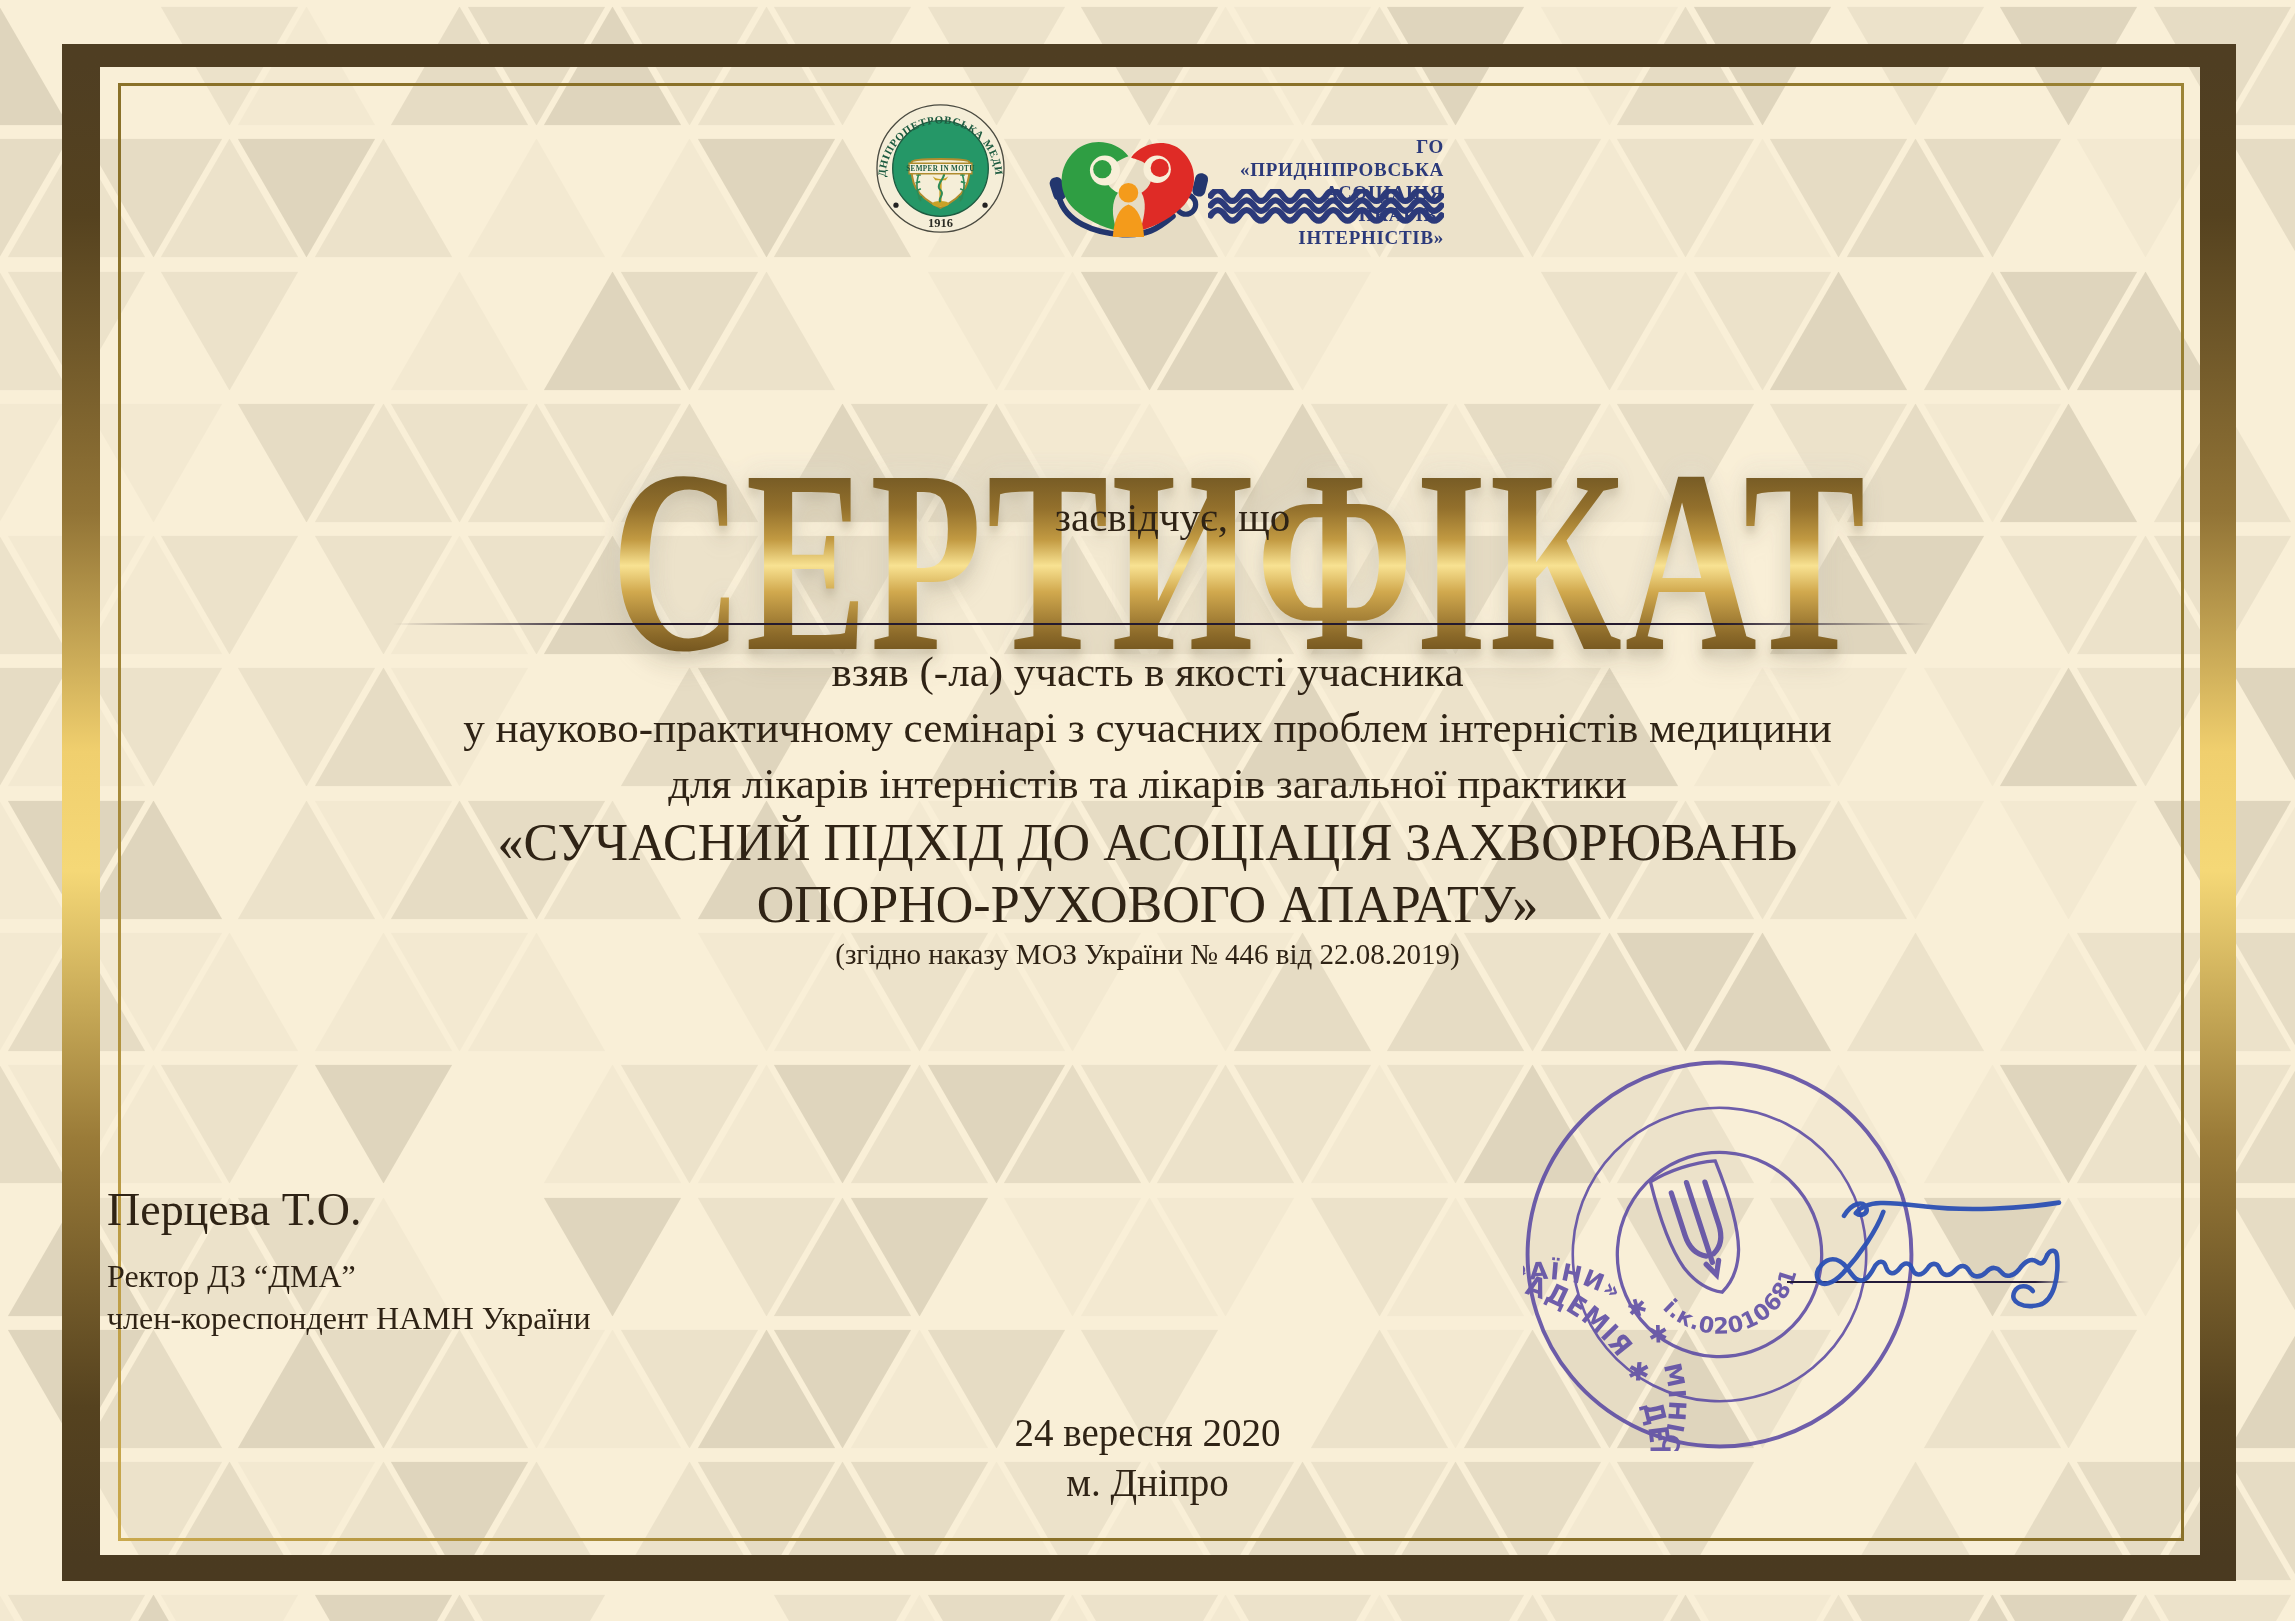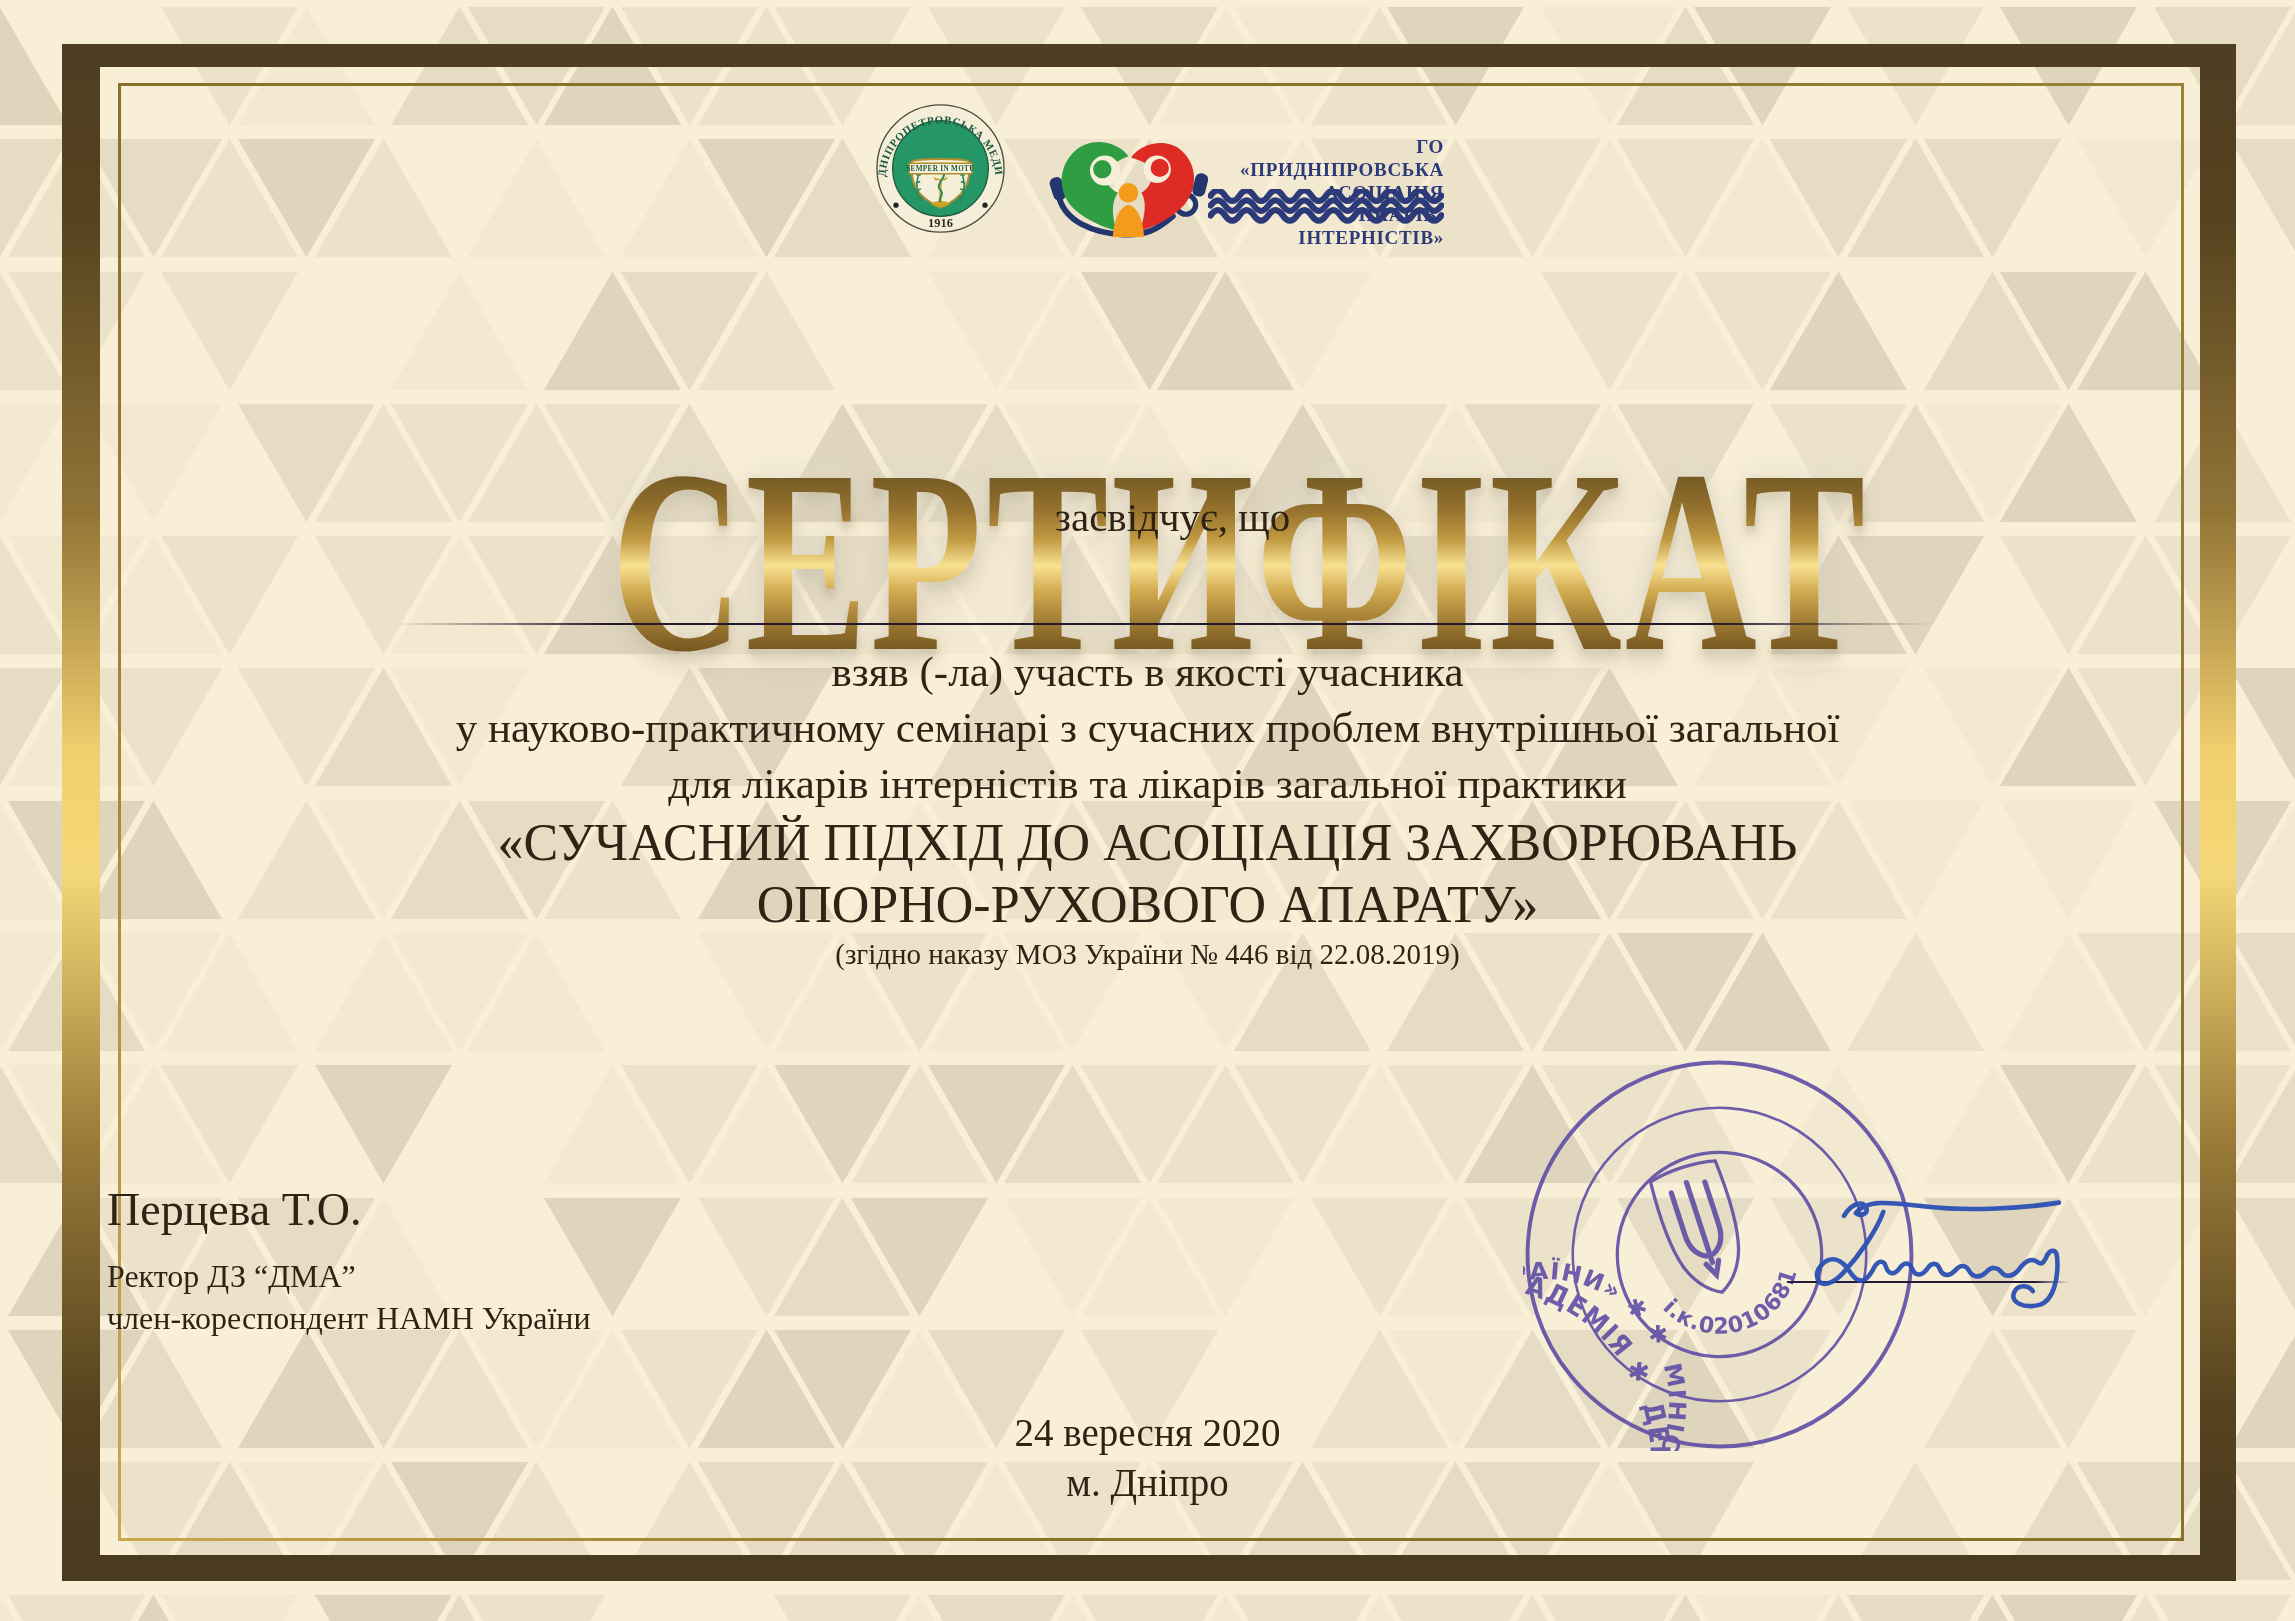--- a/index.html
+++ b/index.html
@@ -514,21 +514,21 @@
       <path d="M4,40 Q15,24 26,40 T48,40 T70,40 T92,40 T114,40 T136,40 T158,40 T180,40 T202,40 T224,40 T246,40 T268,40 T290,40 T312,40 T334,40 T356,40"></path>
     </g>
   </svg>
 
   <h1 class="title">СЕРТИФІКАТ</h1>
   <div class="subtitle">засвідчує, що</div>
   <div class="divider"></div>
 
   <div class="bodytext">
     <p class="line-sm">взяв (-ла) участь в якості учасника</p>
-    <p class="line-sm">у науково-практичному семінарі з сучасних проблем внутрішньої загальної</p>
+    <p class="line-sm">у науково-практичному семінарі з сучасних проблем інтерністів медицини</p>
     <p class="line-sm">для лікарів інтерністів та лікарів загальної практики</p>
     <p class="line-caps">«СУЧАСНИЙ ПІДХІД ДО АСОЦІАЦІЯ ЗАХВОРЮВАНЬ</p>
     <p class="line-caps">ОПОРНО-РУХОВОГО АПАРАТУ»</p>
     <p class="note">(згідно наказу МОЗ України № 446 від 22.08.2019)</p>
   </div>
 
   <div class="signer">
     <div class="signer-name">Перцева Т.О.</div>
     <div class="signer-role">Ректор ДЗ “ДМА”</div>
     <div class="signer-role">член-кореспондент НАМН України</div>

